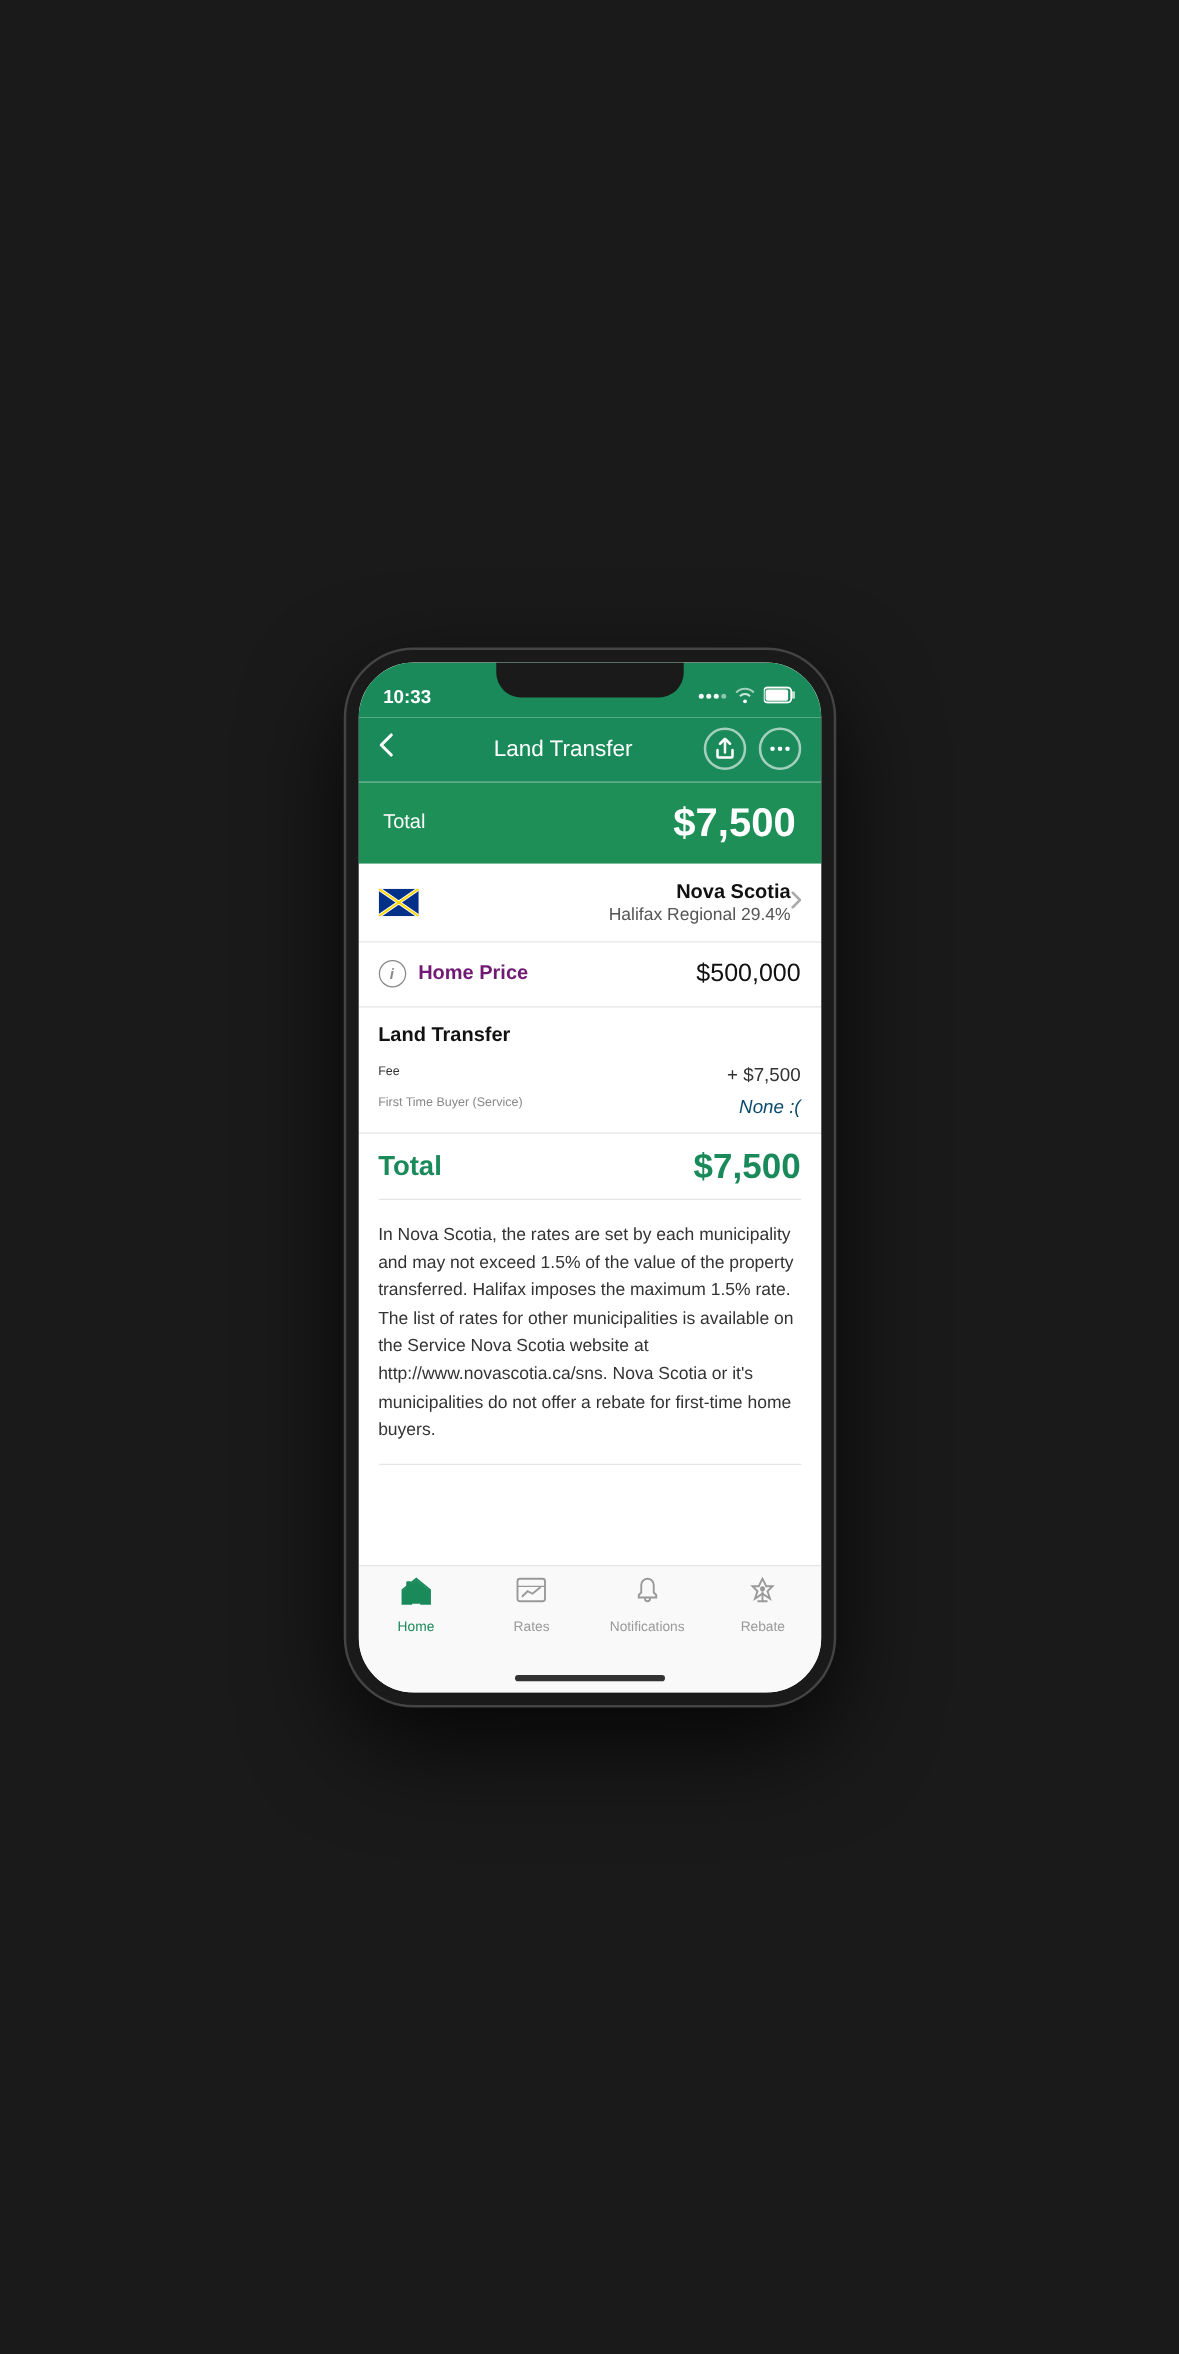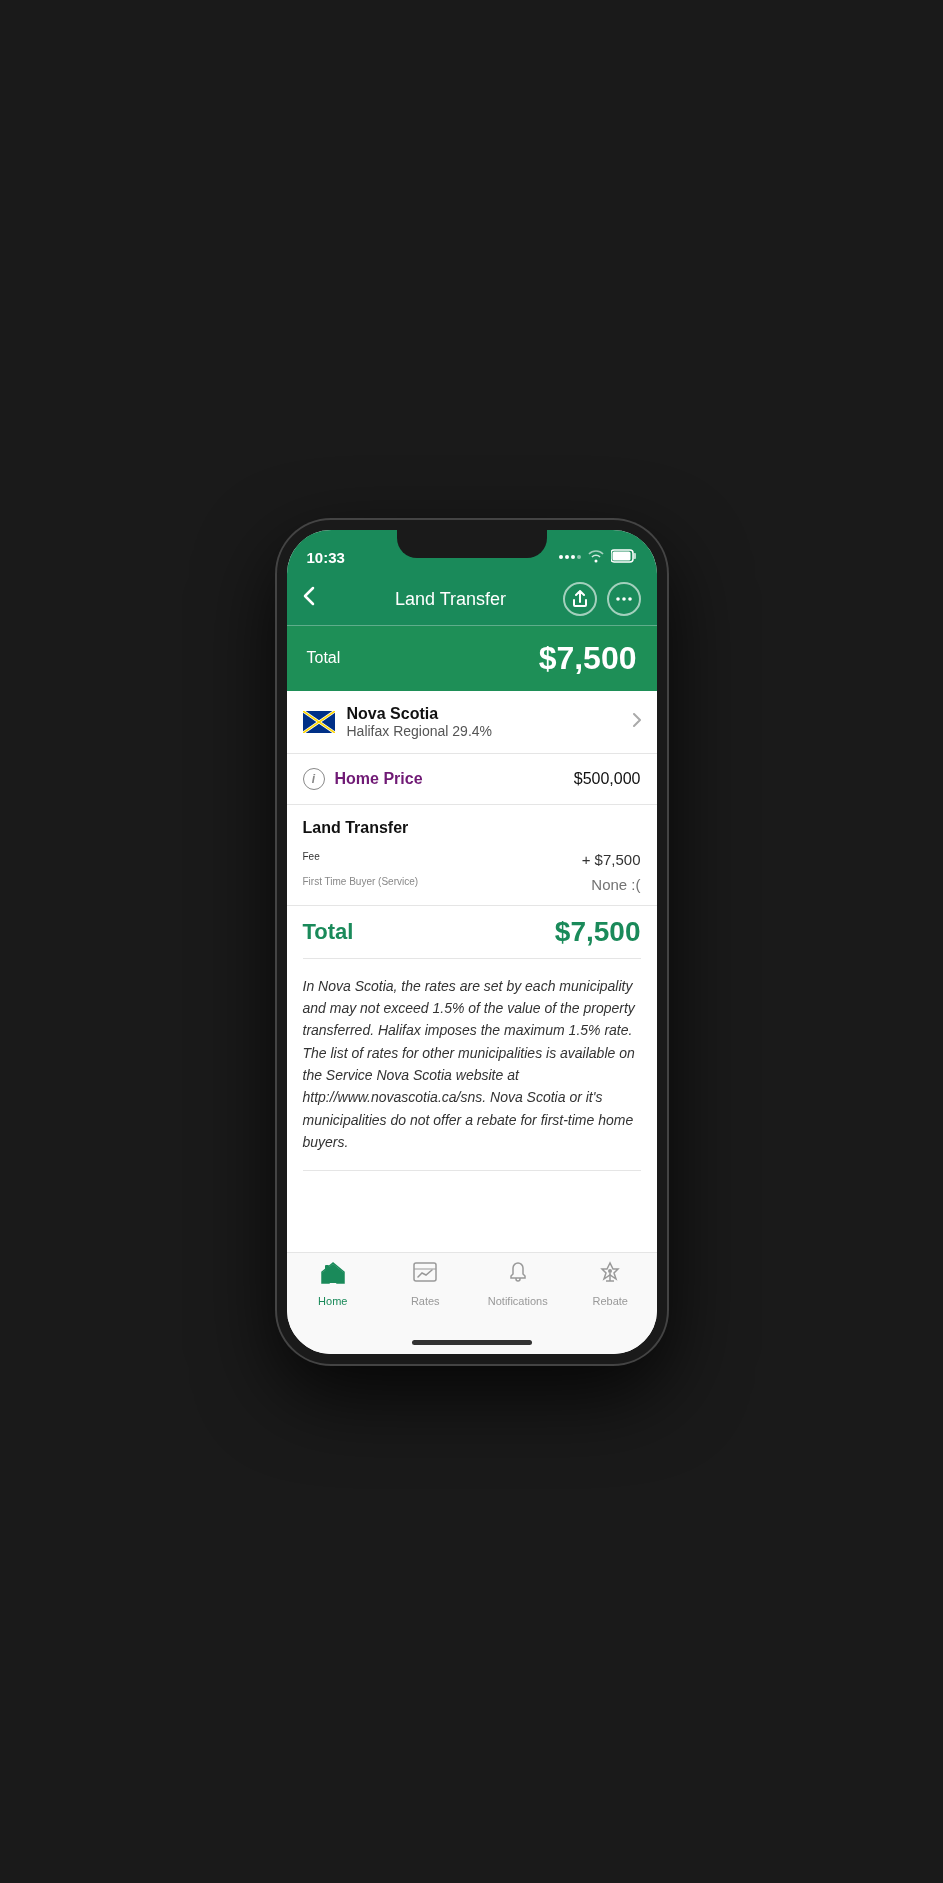--- a/index.html
+++ b/index.html
@@ -130,20 +130,21 @@
       border-bottom: 1px solid #e5e5e5;
     }
     .province-flag {
       width: 32px;
       height: 24px;
       margin-right: 12px;
       flex-shrink: 0;
     }
     .province-info {
       flex: 1;
+      text-align: right;
     }
     .province-name {
       font-size: 16px;
       font-weight: 700;
       color: #111;
     }
     .province-sub {
       font-size: 14px;
       color: #555;
     }
@@ -173,21 +174,21 @@
       flex-shrink: 0;
       font-weight: 600;
     }
     .info-label {
       font-size: 16px;
       font-weight: 700;
       flex: 1;
       color: #701a75;
     }
     .info-value {
-      font-size: 16px;
+      font-size: 20px;
       color: #111;
     }
     
     .section {
       padding: 14px 16px 0;
     }
     .section-title {
       font-size: 16px;
       font-weight: 700;
       color: #111;
@@ -203,21 +204,22 @@
       color: #333;
     }
     .fee-label.muted {
       color: #888;
     }
     .fee-value {
       font-size: 15px;
       color: #333;
     }
     .fee-value.muted {
-      color: #737373;
+      color: #0c4a6e;
+      font-style: italic;
     }
     
     .total-row {
       display: flex;
       justify-content: space-between;
       align-items: center;
       padding: 10px 16px;
       border-top: 1px solid #e5e5e5;
       margin-top: 8px;
     }
@@ -236,21 +238,20 @@
       height: 1px;
       background: #e5e5e5;
       margin: 0 16px;
     }
     
     .description {
       padding: 16px 16px 16px;
       font-size: 14px;
       color: #333;
       line-height: 1.6;
-      font-style: italic;
     }
     
     .tab-bar {
       height: 80px;
       border-top: 1px solid #e5e5e5;
       display: flex;
       align-items: flex-start;
       padding-top: 8px;
       background: #f9f9f9;
       flex-shrink: 0;

